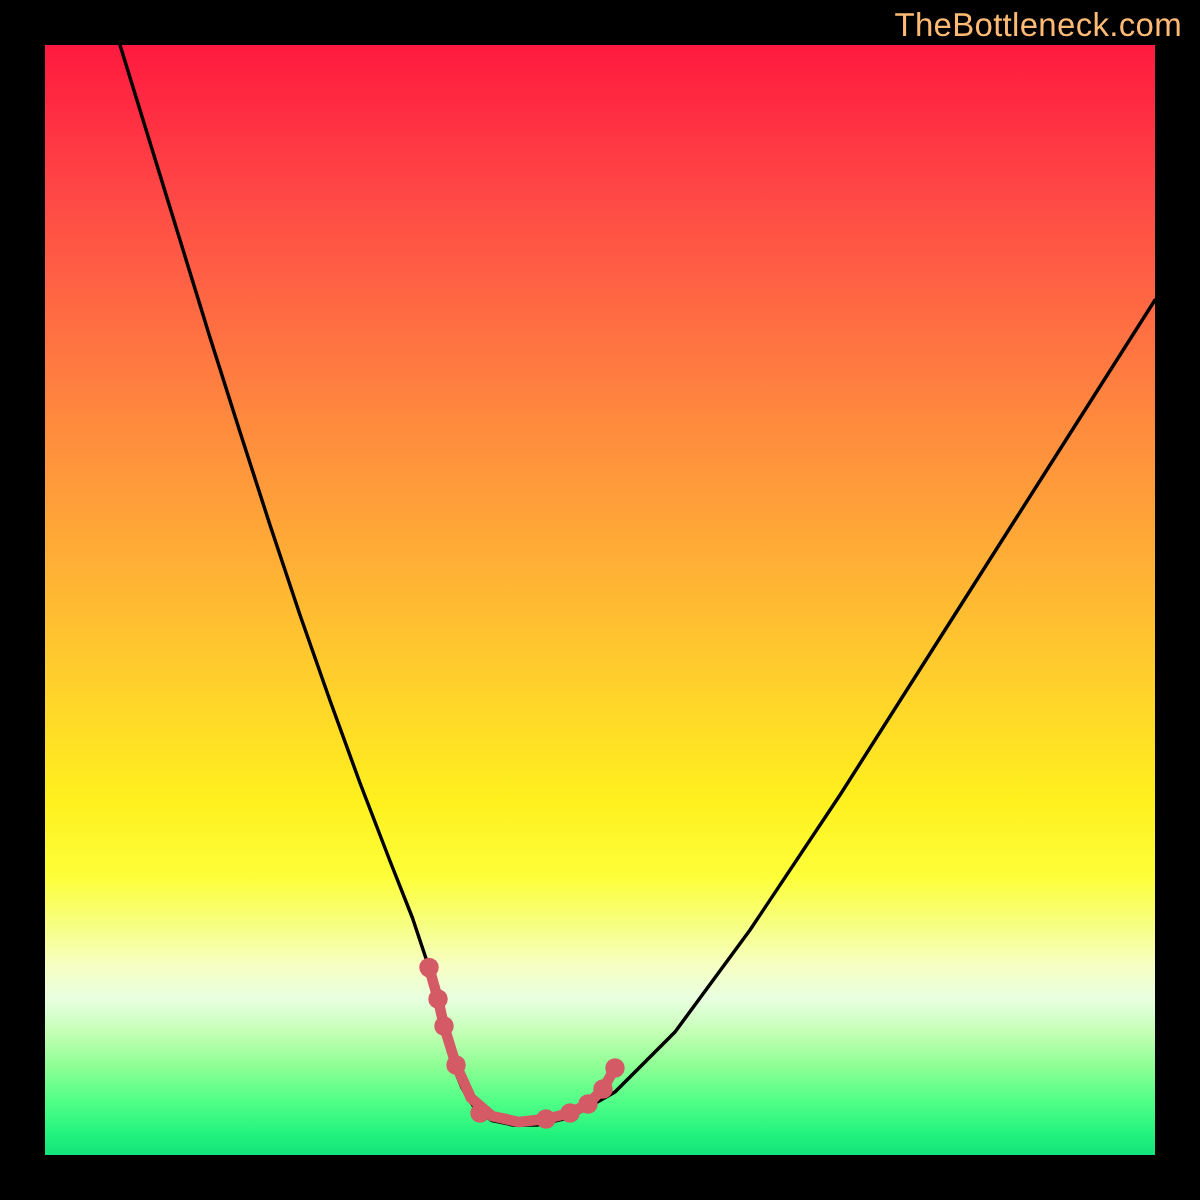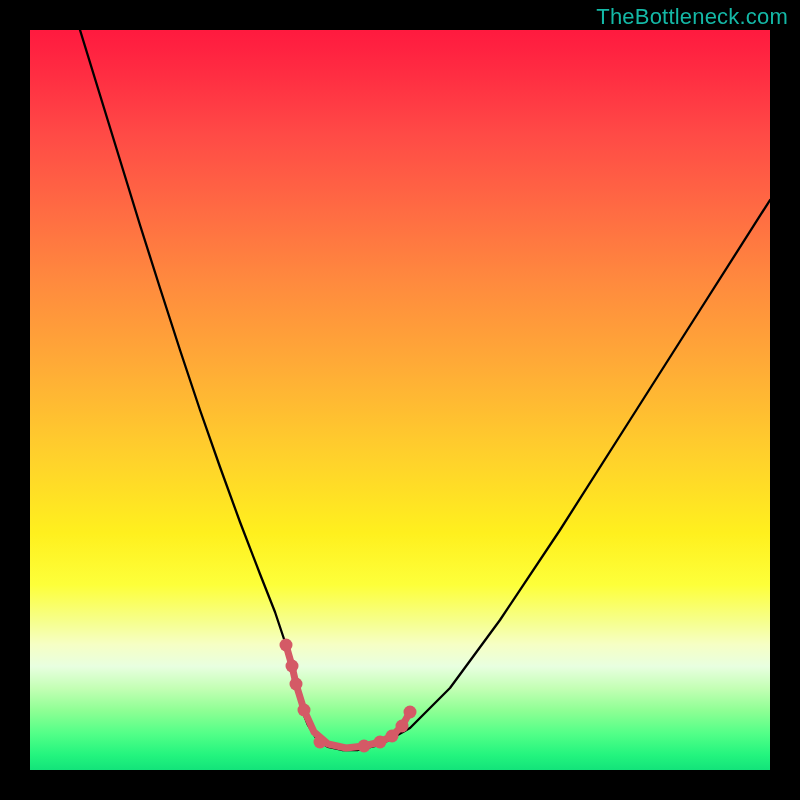--- a/index.html
+++ b/index.html
@@ -74,21 +74,21 @@
     stroke-linecap: round;
     stroke-linejoin: round;
   }
   .marker-dot {
     fill: #d45a66;
   }
   .watermark {
     position: absolute;
     top: 4px;
     right: 12px;
-    color: #14b8a6;
+    color: #fdba74;
     font-size: 22px;
     letter-spacing: 0.2px;
     font-weight: 400;
     user-select: none;
   }
 </style>
 </head>
 <body>
 
 <div class="frame">

